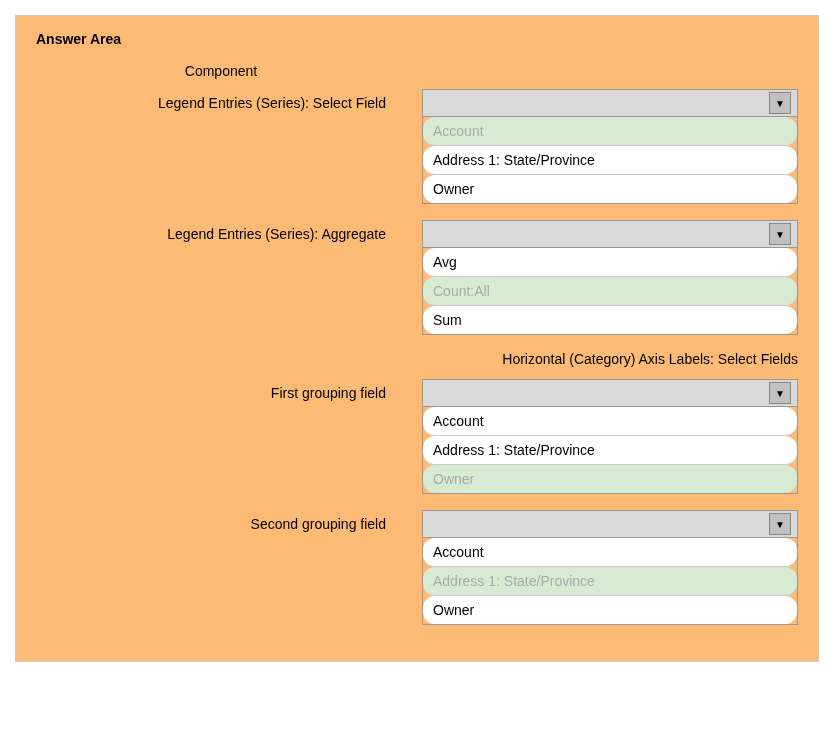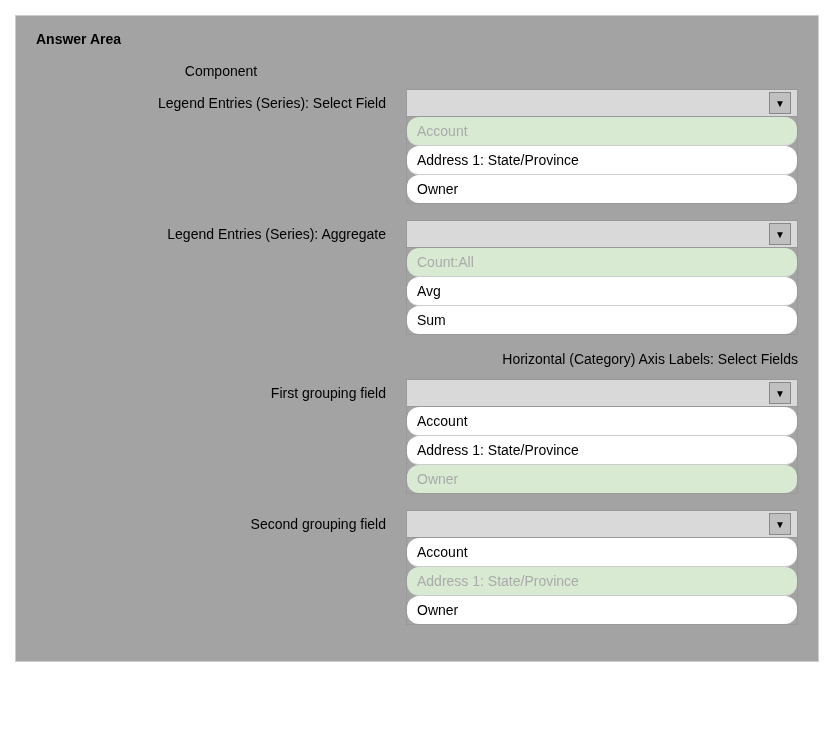--- a/index.html
+++ b/index.html
@@ -13,21 +13,21 @@
       font-size: 14px;
       background: #fff;
       width: 834px;
       min-height: 755px;
     }
 
     .answer-area {
       border: 1px solid #ccc;
       margin: 15px;
       padding: 15px 20px 20px;
-      background: #a3a3a3;
+      background: #fdba74;
     }
 
     .answer-area-title {
       font-weight: bold;
       font-size: 14px;
       margin-bottom: 16px;
     }
 
     .header-row {
       display: flex;
@@ -45,20 +45,21 @@
       flex: 1;
       text-align: center;
       font-weight: bold;
       font-size: 14px;
     }
 
     .row {
       display: flex;
       align-items: flex-start;
       margin-bottom: 16px;
+      gap: 16px;
     }
 
     .row-label {
       width: 370px;
       text-align: right;
       padding-right: 20px;
       padding-top: 6px;
       font-size: 14px;
       color: #000;
     }
@@ -151,22 +152,22 @@
   </div>
 
   <div class="row">
     <div class="row-label">Legend Entries (Series): Aggregate</div>
     <div class="dropdown-container">
       <div class="dropdown-header">
         <span class="dropdown-header-spacer"></span>
         <div class="dropdown-arrow">▼</div>
       </div>
       <div class="dropdown-list">
+        <div class="dropdown-item">Avg</div>
         <div class="dropdown-item selected">Count:All</div>
-        <div class="dropdown-item">Avg</div>
         <div class="dropdown-item">Sum</div>
       </div>
     </div>
   </div>
 
   <div class="full-row-label">Horizontal (Category) Axis Labels: Select Fields</div>
 
   <div class="row">
     <div class="row-label">First grouping field</div>
     <div class="dropdown-container">

